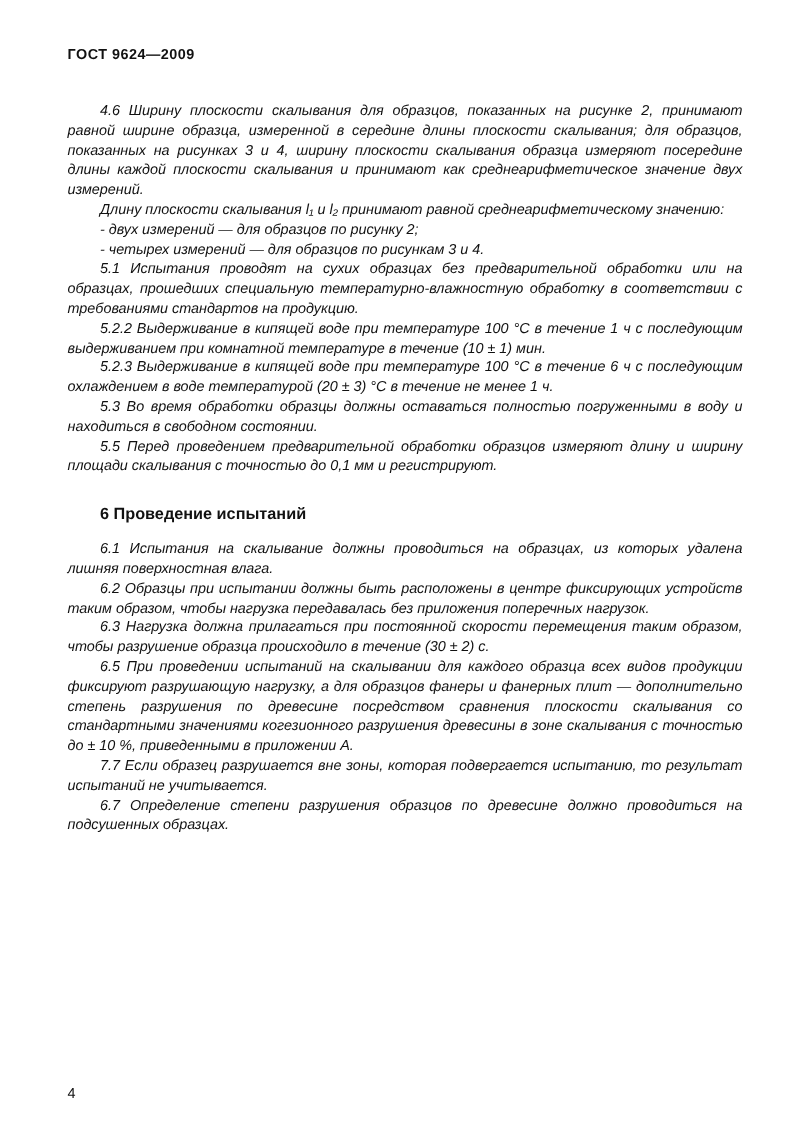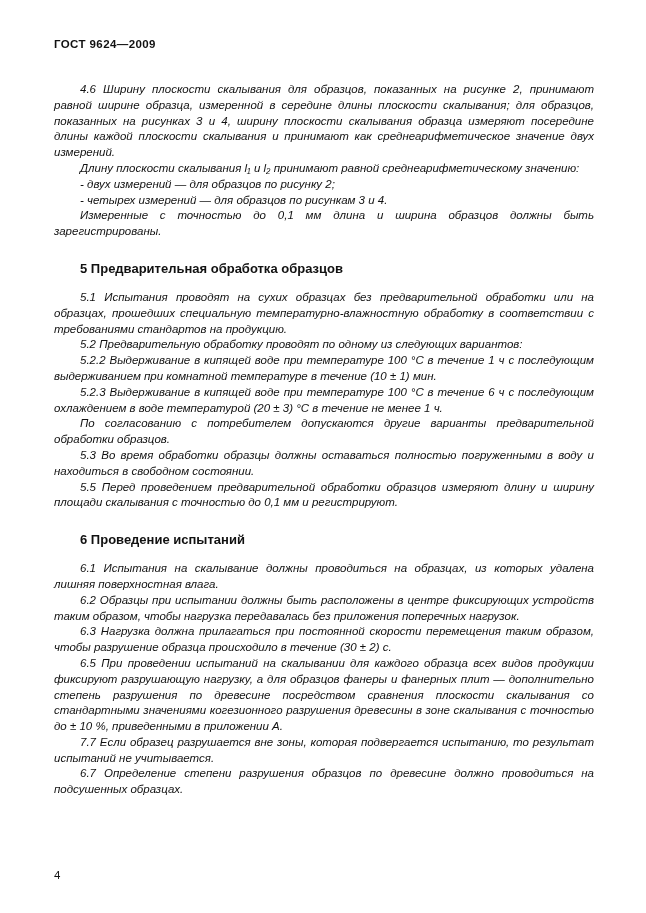--- a/index.html
+++ b/index.html
@@ -52,29 +52,25 @@
 <div class="page">
 
   <div class="doc-header">ГОСТ 9624—2009</div>
 
   <div class="body-text">
 
     <p>4.6 Ширину  плоскости  скалывания  для образцов, показанных  на  рисунке 2,  принимают равной ширине образца, измеренной в середине длины плоскости скалывания; для образцов,  показанных на рисунках 3 и 4, ширину плоскости скалывания образца измеряют посередине длины каждой плоскости скалывания и принимают как среднеарифметическое значение двух измерений.</p>
     <p>Длину плоскости скалывания l₁ и l₂  принимают равной среднеарифметическому значению:</p>
     <p>- двух измерений — для образцов по  рисунку 2;</p>
     <p>- четырех измерений — для образцов по  рисункам 3 и 4.</p>
-    <p>Измеренные  с  точностью  до  0,1 мм  длина  и  ширина  образцов  должны  быть  зарегистрированы.</p>
 
-    <h2>5 Предварительная обработка образцов</h2>
 
     <p>5.1 Испытания проводят  на сухих образцах без предварительной обработки или на образцах, прошедших специальную температурно-влажностную обработку в соответствии с требованиями стандартов на продукцию.</p>
-    <p>5.2 Предварительную обработку проводят по одному из следующих вариантов:</p>
     <p>5.2.2 Выдерживание в кипящей воде при температуре 100 °С в течение 1 ч с последующим выдерживанием при комнатной температуре в течение (10 ± 1) мин.</p>
     <p>5.2.3 Выдерживание в кипящей воде при температуре  100 °С в течение 6 ч с последующим охлаждением в воде температурой (20 ± 3) °С в течение не менее 1 ч.</p>
-    <p>По согласованию с потребителем допускаются другие варианты предварительной обработки образцов.</p>
     <p>5.3 Во время обработки образцы должны оставаться полностью погруженными в воду и находиться в свободном состоянии.</p>
     <p>5.5 Перед проведением предварительной обработки образцов измеряют длину и ширину площади скалывания с точностью до 0,1 мм и регистрируют.</p>
 
     <h2>6 Проведение испытаний</h2>
 
     <p>6.1 Испытания на скалывание должны проводиться на образцах, из которых удалена лишняя поверхностная влага.</p>
     <p>6.2 Образцы при испытании должны быть расположены в центре фиксирующих устройств таким образом, чтобы нагрузка передавалась без приложения поперечных нагрузок.</p>
     <p>6.3 Нагрузка должна прилагаться при постоянной скорости перемещения таким образом, чтобы разрушение образца происходило в течение (30 ± 2) с.</p>
     <p>6.5 При  проведении  испытаний  на  скалывании  для  каждого образца  всех видов продукции фиксируют разрушающую нагрузку, а для образцов фанеры и фанерных плит — дополнительно степень разрушения по древесине  посредством  сравнения плоскости скалывания со стандартными  значениями когезионного  разрушения  древесины   в   зоне  скалывания  с  точностью  до ± 10 %,  приведенными  в приложении А.</p>
     <p>7.7 Если  образец разрушается вне зоны, которая подвергается испытанию, то результат испытаний не учитывается.</p>

